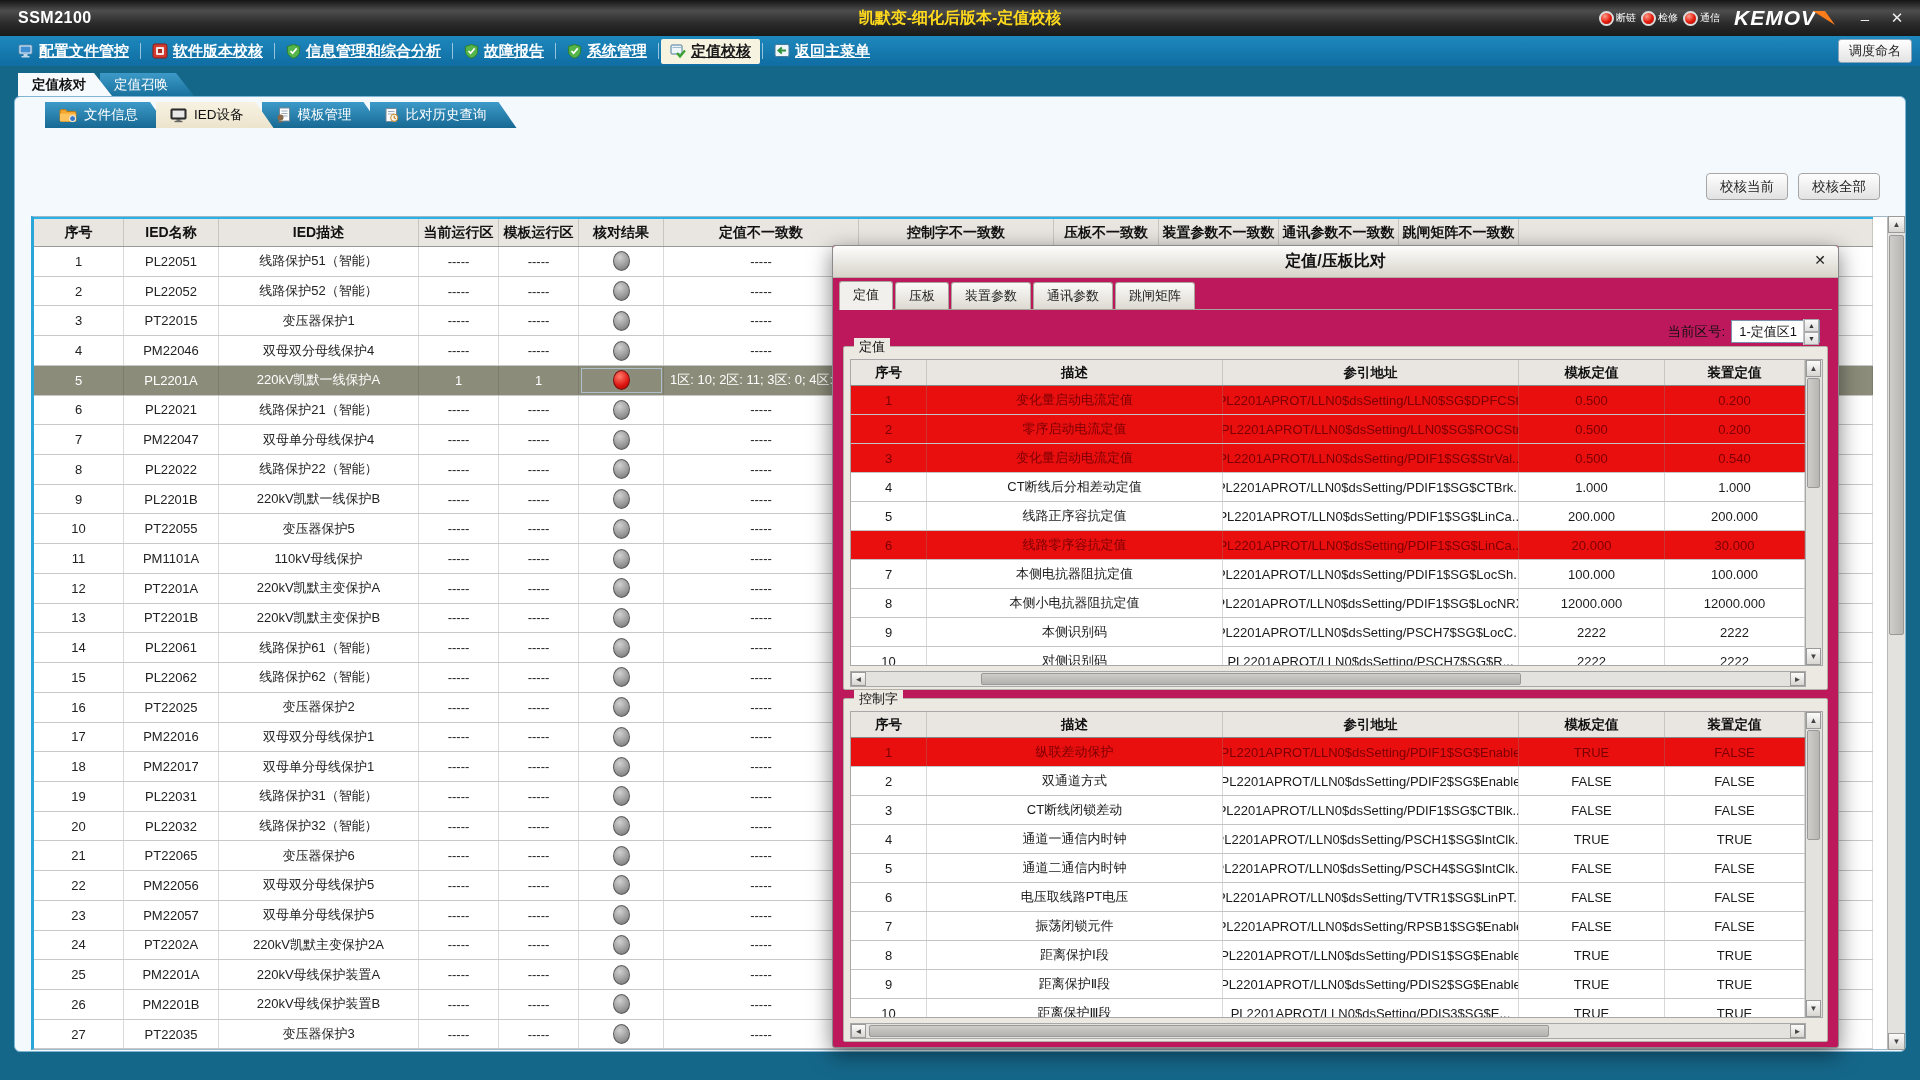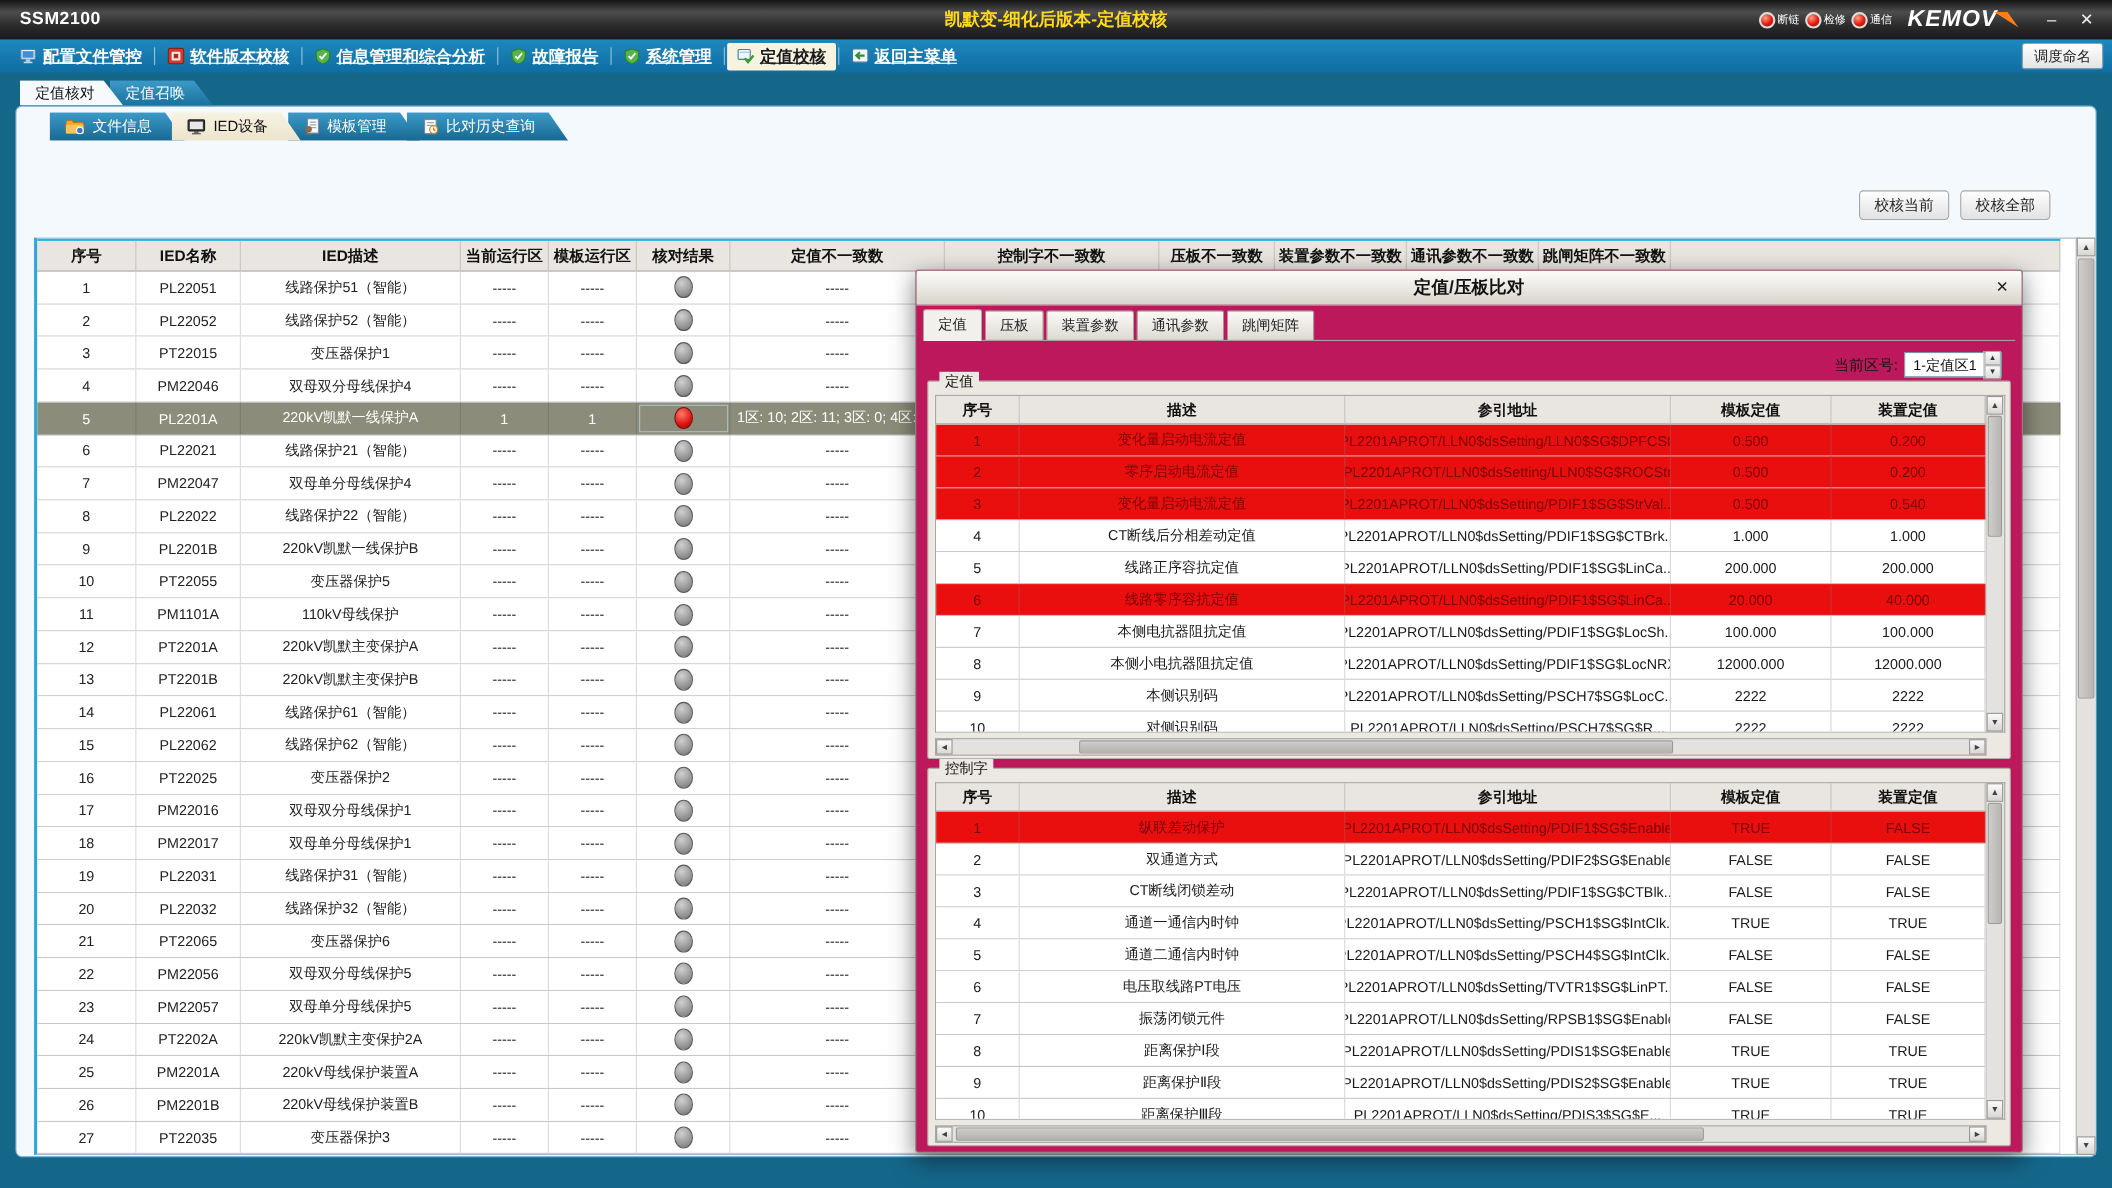--- a/index.html
+++ b/index.html
@@ -42,21 +42,21 @@
   
   .panel { position:absolute; left:14px; top:96px; width:1892px; height:956px;
     background:#f4f9fe; border:1px solid #7fb6d4; border-radius:6px; }
 
   .sub-tabs { position:absolute; left:30px; top:5px; display:flex;align-items:flex-end; }
   .sub-tab { height:26px; display:flex; align-items:center; gap:7px; padding:0 30px 0 14px; font-size:13.5px; color:#fff;
     background:linear-gradient(#3d9ac8,#166993);
     clip-path:polygon(0 0, calc(100% - 18px) 0, 100% 100%, 0 100%); margin-right:-12px; }
   .sub-tab.active { background:linear-gradient(#f7f2e2,#ece4cc); color:#111; z-index:2; }
 
-  .toolbar { position:absolute; right:41px; top:76px; display:flex; gap:10px; }
+  .toolbar { position:absolute; right:25px; top:76px; display:flex; gap:10px; }
   .toolbar button { height:27px; padding:0 13px; font-size:13.5px; color:#222;
     background:linear-gradient(#fefefe,#e2e2e2); border:1px solid #a6a6a6; border-radius:4px; }
 
   
   :root { --devcols:90px 95px 200px 80px 80px 85px 195px 195px 105px 120px 120px 120px minmax(0,1fr); }
   .dev-table { position:absolute; left:16px; top:119px; width:1860px; height:834px;
     border:1px solid #9fb7c6; border-left:3px solid #2aa6d8; background:#fff; }
   .dev-header { display:grid; grid-template-columns:var(--devcols); width:1839px; height:30px;
     background:#e9e5e0; border-top:2px solid #28b2e8; border-bottom:1px solid #9a9a9a; }
   .dev-header .hcell { display:flex; align-items:center; justify-content:center; font-size:14px; font-weight:bold; color:#111;
@@ -226,21 +226,21 @@
             <path d="M12 7.5 H5 M7.8 4.5 L4.5 7.5 L7.8 10.5" fill="none" stroke="#2e8f3c" stroke-width="2"></path>
           </svg>
         </span>
         <span>返回主菜单</span>
       </div>
     </div>
   <button class="dispatch">调度命名</button>
 </div>
 
 <div class="page-tabs" id="page-tabs">
-    <div class="page-tab active" style="z-index: 3;">定值核对</div>
+    <div class="page-tab active" style="z-index: 3; font-weight: bold;">定值核对</div>
     <div class="page-tab" style="z-index: 1;">定值召唤</div>
   </div>
 
 <div class="panel">
   <div class="sub-tabs" id="sub-tabs">
       <div class="sub-tab">
         <span class="icon" style="display: inline-flex; align-items: center;">
           <svg width="18" height="15" viewBox="0 0 18 15">
             <path d="M1 3 Q1 1.6 2.4 1.6 H6.5 L8 3.4 H15.6 Q17 3.4 17 4.8 V12 Q17 13.4 15.6 13.4 H2.4 Q1 13.4 1 12 Z" fill="#f4a72c" stroke="#b97a14"></path>
             <rect x="1" y="5.4" width="16" height="8" rx="1.2" fill="#fcc35c"></rect>
@@ -846,21 +846,21 @@
             <div class="cell">线路正序容抗定值</div>
             <div class="cell">PL2201APROT/LLN0$dsSetting/PDIF1$SG$LinCa...</div>
             <div class="cell">200.000</div>
             <div class="cell">200.000</div>
           </div>
           <div class="dlg-row diff">
             <div class="cell">6</div>
             <div class="cell">线路零序容抗定值</div>
             <div class="cell">PL2201APROT/LLN0$dsSetting/PDIF1$SG$LinCa...</div>
             <div class="cell">20.000</div>
-            <div class="cell">40.000</div>
+            <div class="cell">30.000</div>
           </div>
           <div class="dlg-row">
             <div class="cell">7</div>
             <div class="cell">本侧电抗器阻抗定值</div>
             <div class="cell">PL2201APROT/LLN0$dsSetting/PDIF1$SG$LocSh...</div>
             <div class="cell">100.000</div>
             <div class="cell">100.000</div>
           </div>
           <div class="dlg-row">
             <div class="cell">8</div>

